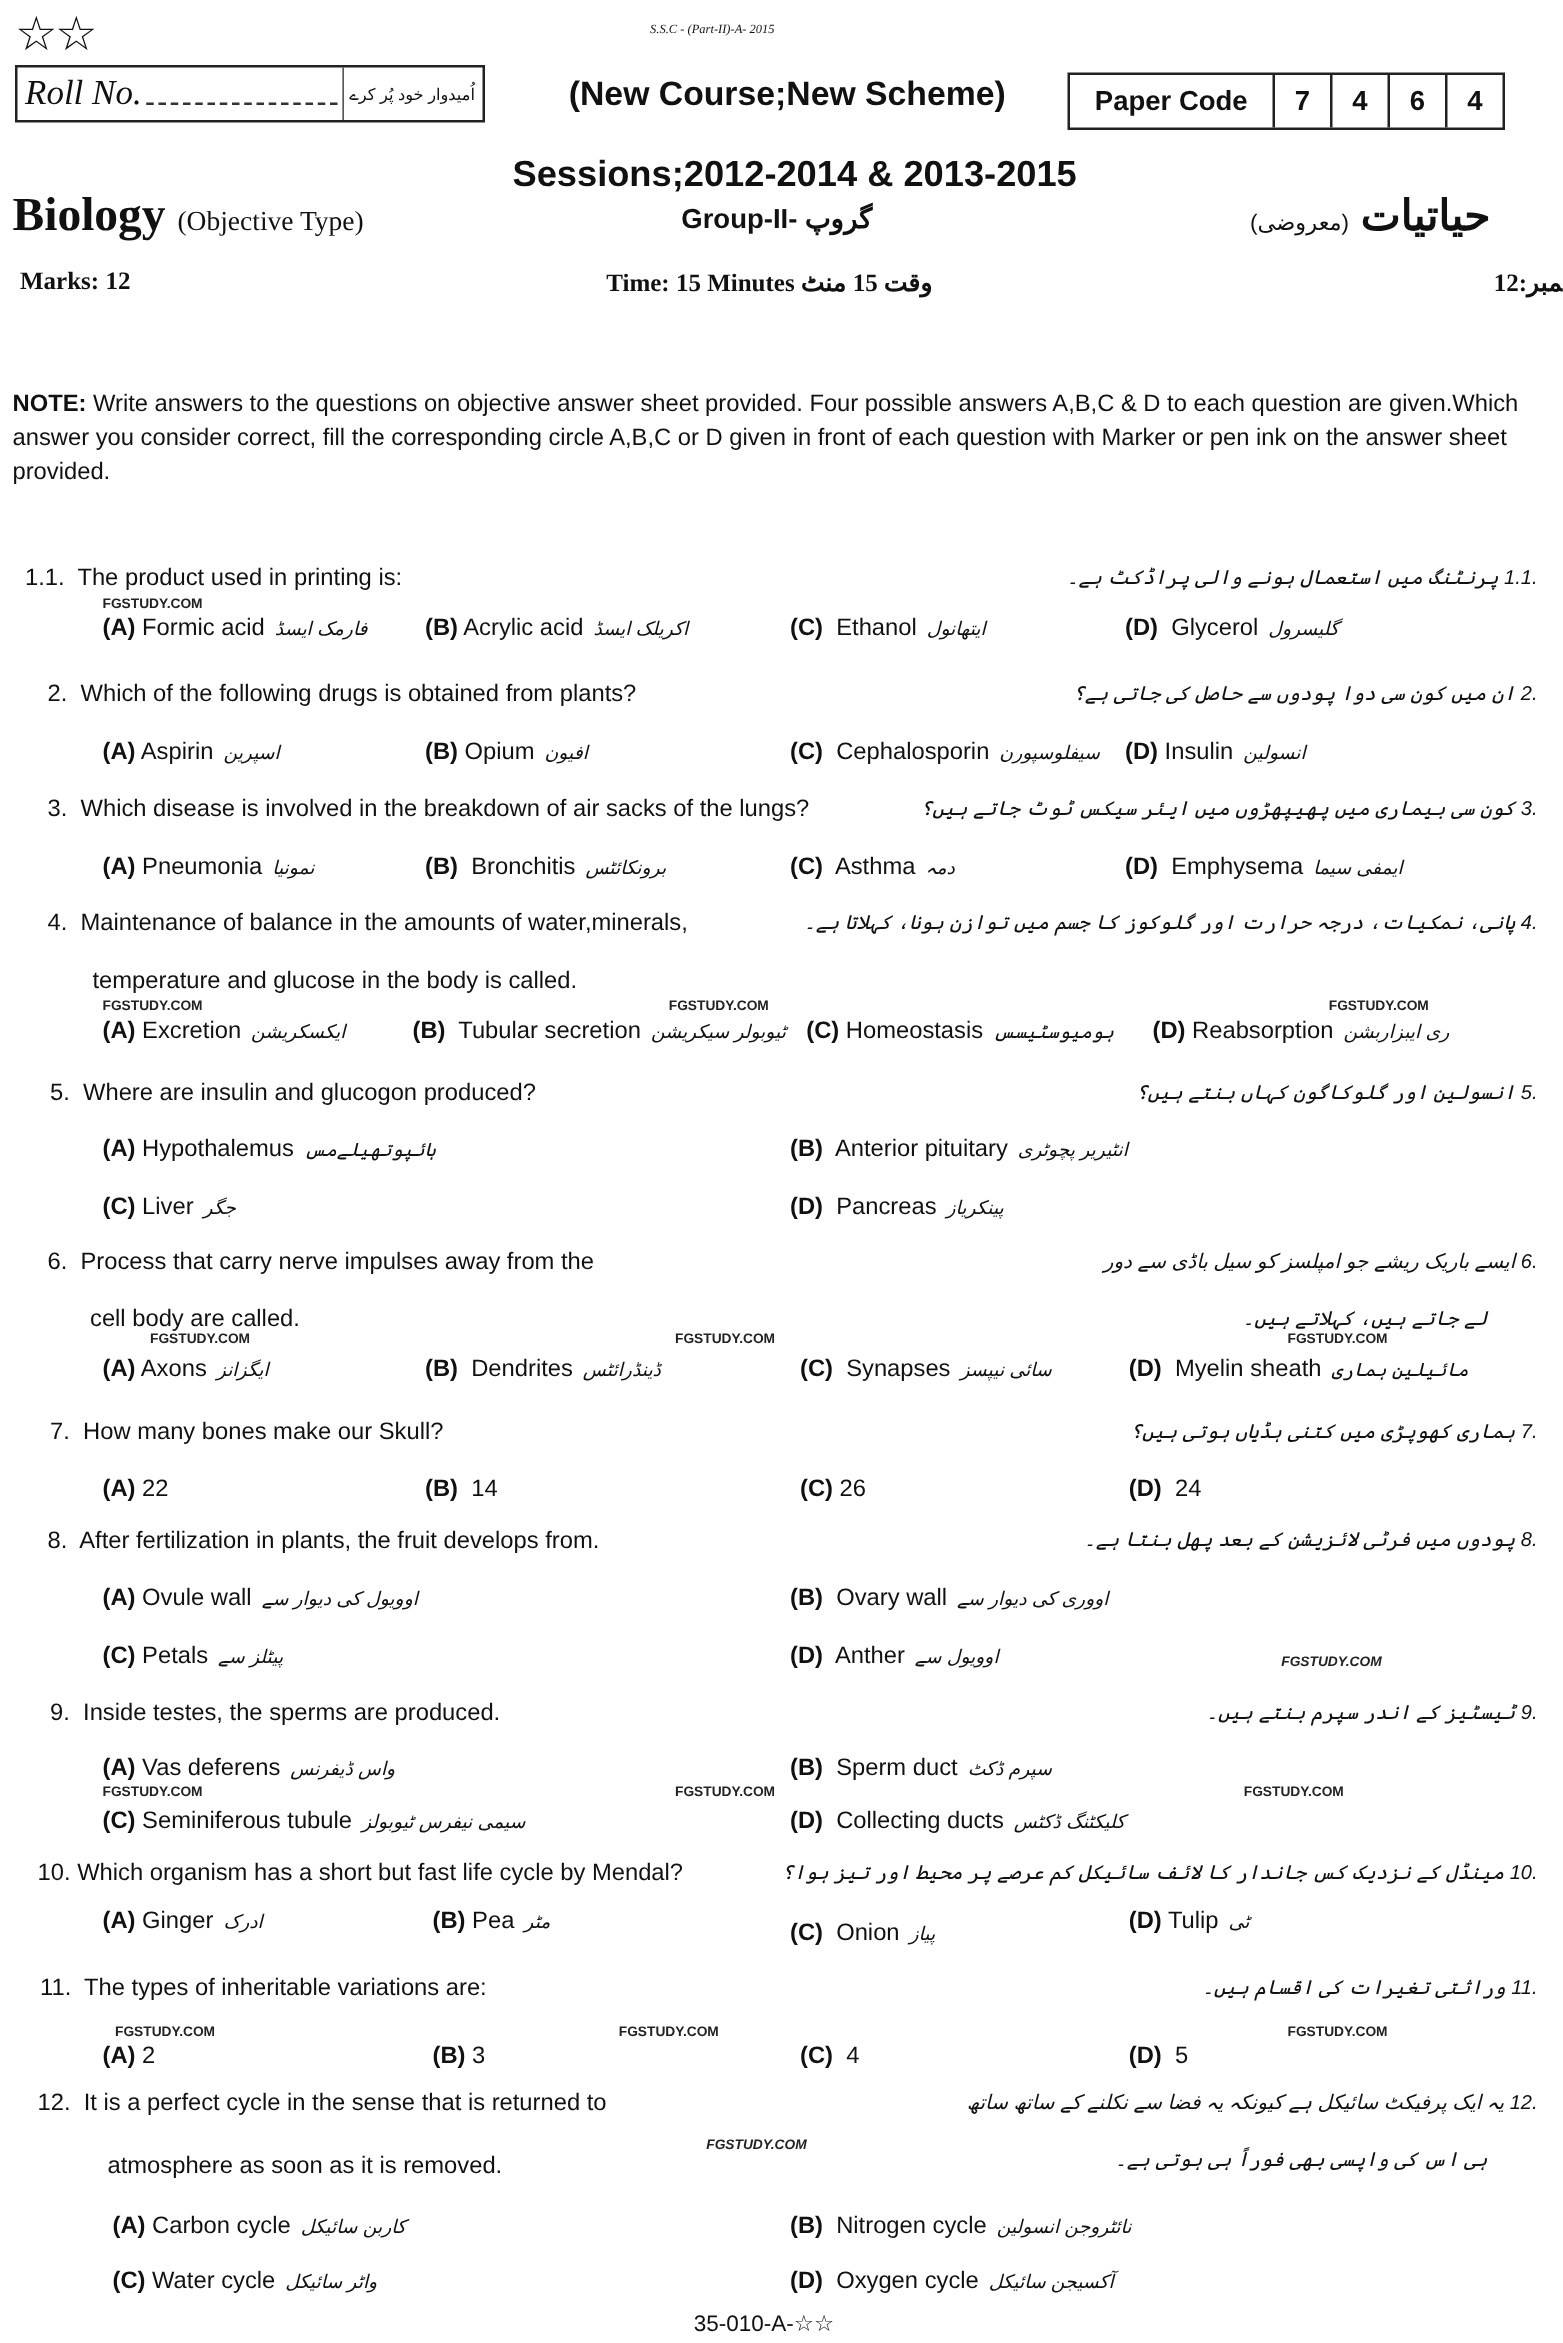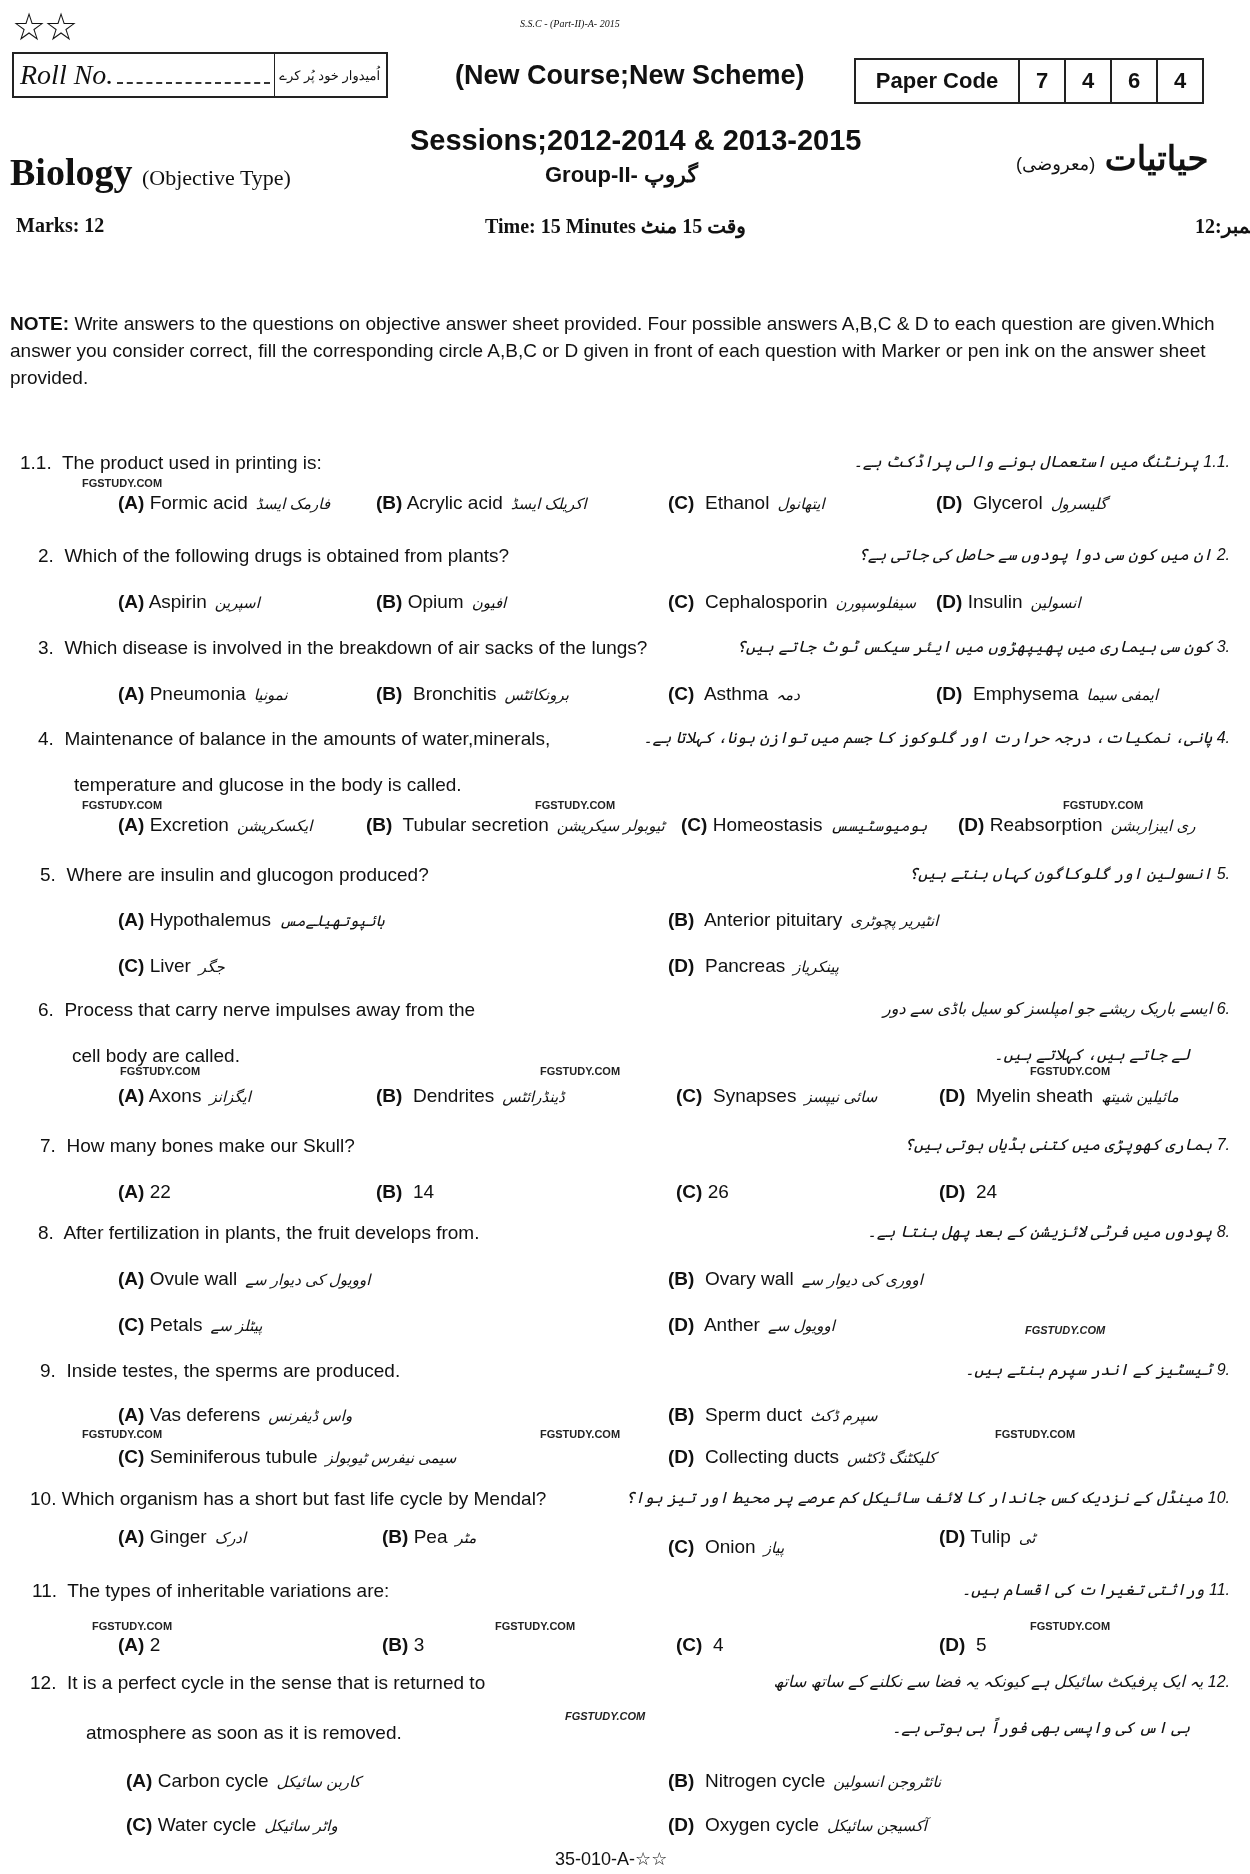--- a/index.html
+++ b/index.html
@@ -12,32 +12,32 @@
   .roll-line { flex: 1; border-bottom: 2px dashed #333; height: 18px; margin: 0 4px; }
   .roll-urdu { font-size: 13px; direction: rtl; padding-right: 6px; border-left: 1px solid #222; padding-left: 4px; height: 100%; display: flex; align-items: center; }
   .course { left: 455px; top: 60px; font-size: 27px; font-weight: bold; }
   .paper-code { left: 854px; top: 58px; display: flex; border: 2px solid #222; height: 46px; }
   .paper-code .cell { border-left: 2px solid #222; width: 46px; display: flex; align-items: center; justify-content: center; font-weight: bold; font-size: 22px; }
   .paper-code .label { width: 162px; display: flex; align-items: center; justify-content: center; font-weight: bold; font-size: 22px; }
   .sessions { left: 410px; top: 124px; font-size: 29px; font-weight: bold; }
   .bio { left: 10px; top: 150px; font-family: "Liberation Serif", serif; font-size: 38px; font-weight: bold; }
   .bio small { font-size: 22px; font-weight: normal; }
   .group { left: 545px; top: 162px; font-size: 22px; font-weight: bold; }
-  .urdu-title { left: 1000px; top: 138px; font-size: 34px; font-weight: bold; direction: rtl; margin-left: 16px; }
+  .urdu-title { left: 1000px; top: 152px; font-size: 34px; font-weight: bold; direction: rtl; }
   .urdu-title small { font-size: 18px; font-weight: normal; }
   .marks { left: 16px; top: 214px; font-family: "Liberation Serif", serif; font-size: 20px; font-weight: bold; }
   .time { left: 485px; top: 214px; font-family: "Liberation Serif", serif; font-size: 20px; font-weight: bold; }
   .marks-ur { left: 1195px; top: 214px; font-family: "Liberation Serif", serif; font-size: 20px; font-weight: bold; }
   .urdu-note { left: 20px; top: 238px; width: 1215px; font-size: 16px; direction: rtl; text-align: right; line-height: 28px; font-style: italic; }
   .note { left: 10px; top: 310px; width: 1235px; font-size: 19px; line-height: 27px; }
   .note b { font-weight: bold; }
   .q { position: absolute; left: 0; width: 1250px; }
   .q-en { position: absolute; font-size: 19px; white-space: nowrap; }
   .q-ur { position: absolute; right: 20px; font-size: 16px; direction: rtl; white-space: nowrap; font-style: italic; }
-  .opt { position: absolute; font-size: 19px; white-space: nowrap; margin-left: 36px; }
+  .opt { position: absolute; font-size: 19px; white-space: nowrap; }
   .opt .key { font-weight: bold; }
   .opt .ur { font-size: 15px; font-style: italic; margin-left: 8px; }
   .wm { position: absolute; font-size: 11px; font-weight: bold; color: #222; }
   .footer { left: 555px; top: 1848px; font-size: 18px; }
 </style>
 </head>
 <body>
 
 <div class="abs stars">☆☆</div>
 <div class="abs ssc">S.S.C - (Part-II)-A- 2015</div>
@@ -129,21 +129,21 @@
   <span class="q-en" style="left:38px;top:0"><span>6.</span>&nbsp; <span>Process that carry nerve impulses away from the</span></span>
   <span class="q-en" style="left:72px;top:46px">cell body are called.</span>
   <span class="q-ur" style="top:0">.6 ایسے باریک ریشے جو امپلسز کو سیل باڈی سے دور</span>
   <span class="q-ur" style="top:46px;right:60px">لے جاتے ہیں، کہلاتے ہیں۔</span>
   <span class="wm" style="left:120px;top:66px">FGSTUDY.COM</span>
   <span class="wm" style="left:540px;top:66px">FGSTUDY.COM</span>
   <span class="wm" style="left:1030px;top:66px">FGSTUDY.COM</span>
   <span class="opt" style="left:82px;top:86px"><span class="key">(A)</span> <span>Axons</span><span class="ur">ایگزانز</span></span>
   <span class="opt" style="left:340px;top:86px"><span class="key">(B)</span>&nbsp; <span>Dendrites</span><span class="ur">ڈینڈرائٹس</span></span>
   <span class="opt" style="left:640px;top:86px"><span class="key">(C)</span>&nbsp; <span>Synapses</span><span class="ur">سائی نیپسز</span></span>
-  <span class="opt" style="left:903px;top:86px"><span class="key">(D)</span>&nbsp; <span>Myelin sheath</span><span class="ur">مائیلین شیتھ</span></span>
+  <span class="opt" style="left:903px;top:86px"><span class="key">(D)</span>&nbsp; <span>Myelin sheath</span><span class="ur">مائیلین ہماری</span></span>
 </div>
 
 <div class="q" style="top:1135px">
   <span class="q-en" style="left:40px;top:0"><span>7.</span>&nbsp; <span>How many bones make our Skull?</span></span>
   <span class="q-ur" style="top:0">.7 ہماری کھوپڑی میں کتنی ہڈیاں ہوتی ہیں؟</span>
   <span class="opt" style="left:82px;top:46px"><span class="key">(A)</span> <span>22</span></span>
   <span class="opt" style="left:340px;top:46px"><span class="key">(B)</span>&nbsp; <span>14</span></span>
   <span class="opt" style="left:640px;top:46px"><span class="key">(C)</span> <span>26</span></span>
   <span class="opt" style="left:903px;top:46px"><span class="key">(D)</span>&nbsp; <span>24</span></span>
 </div>

